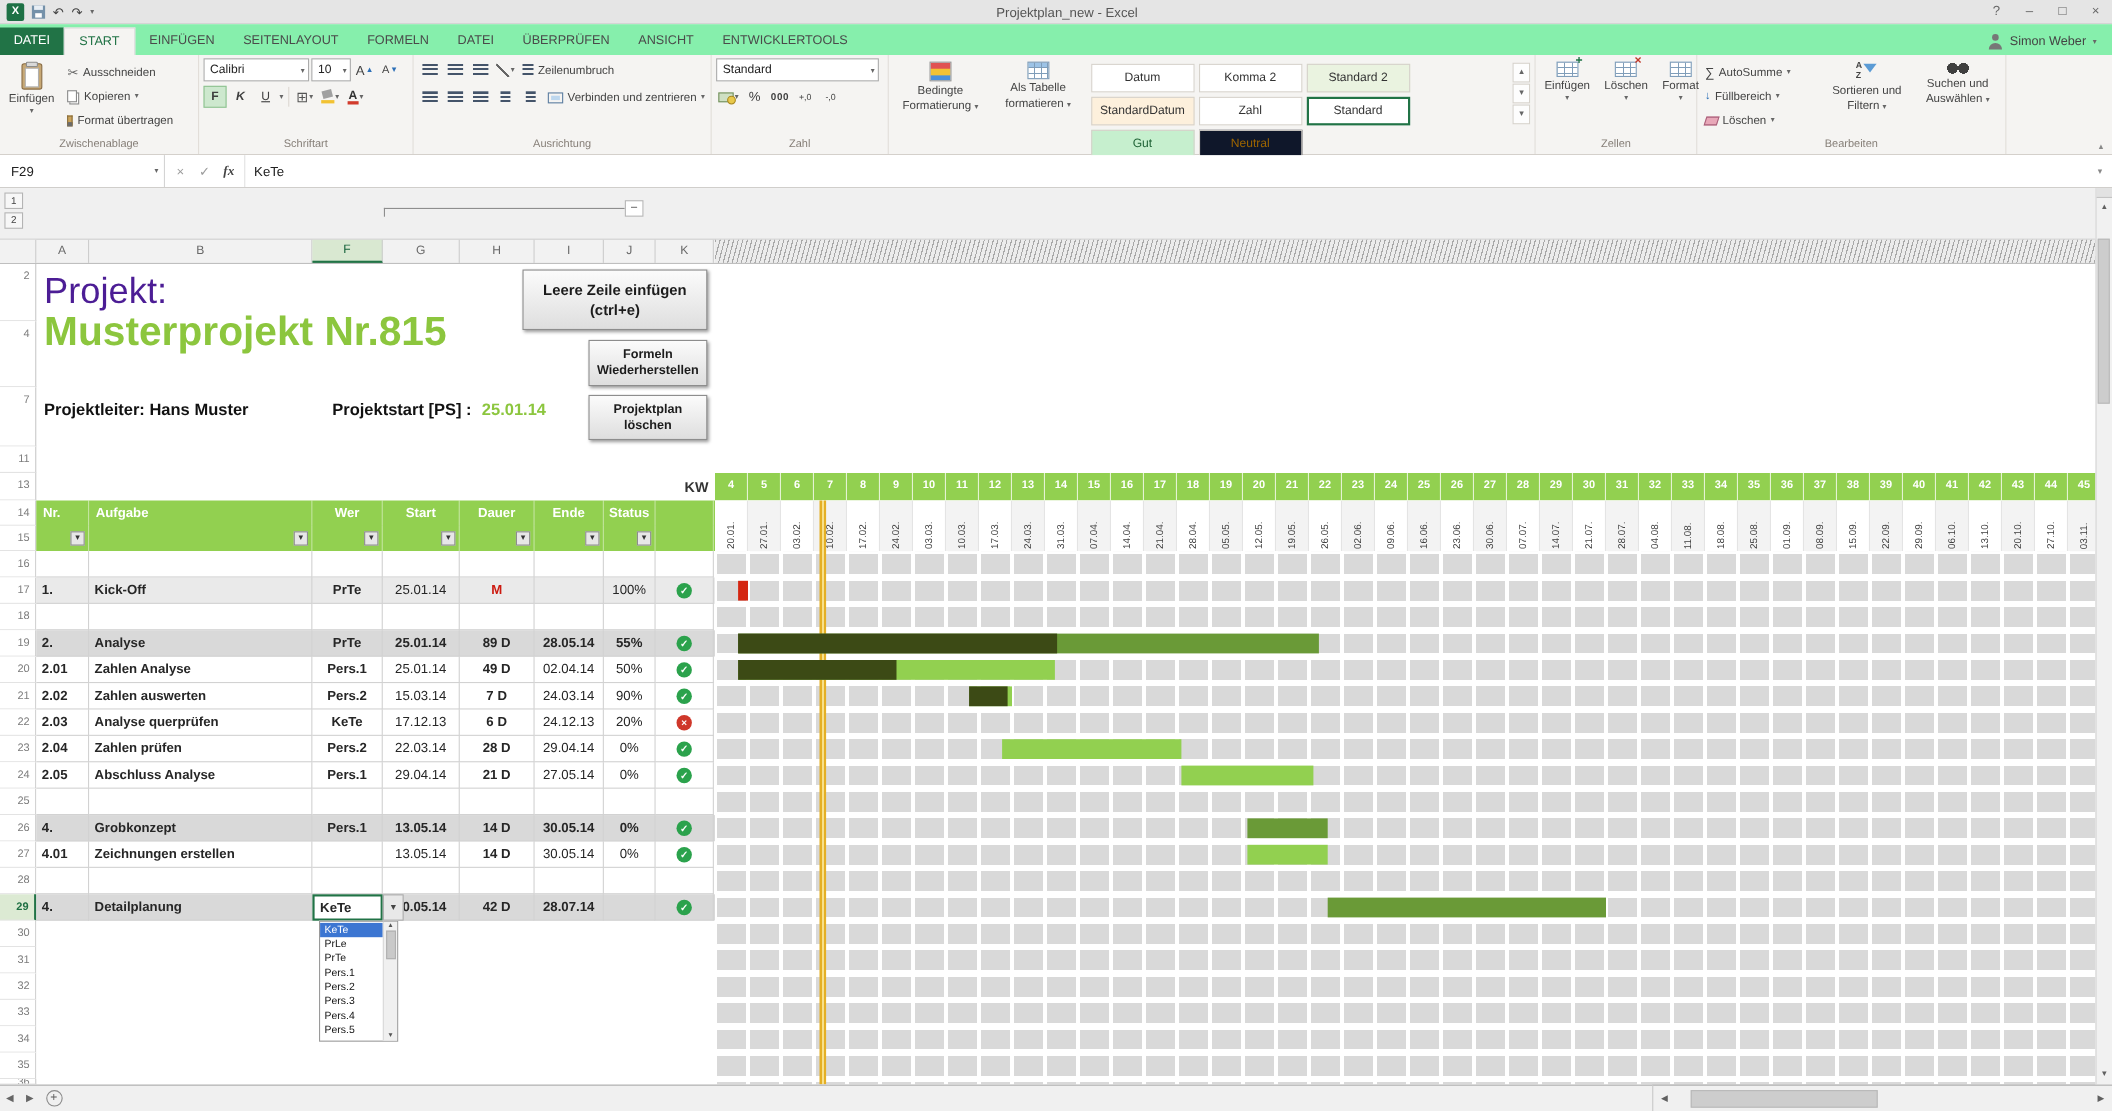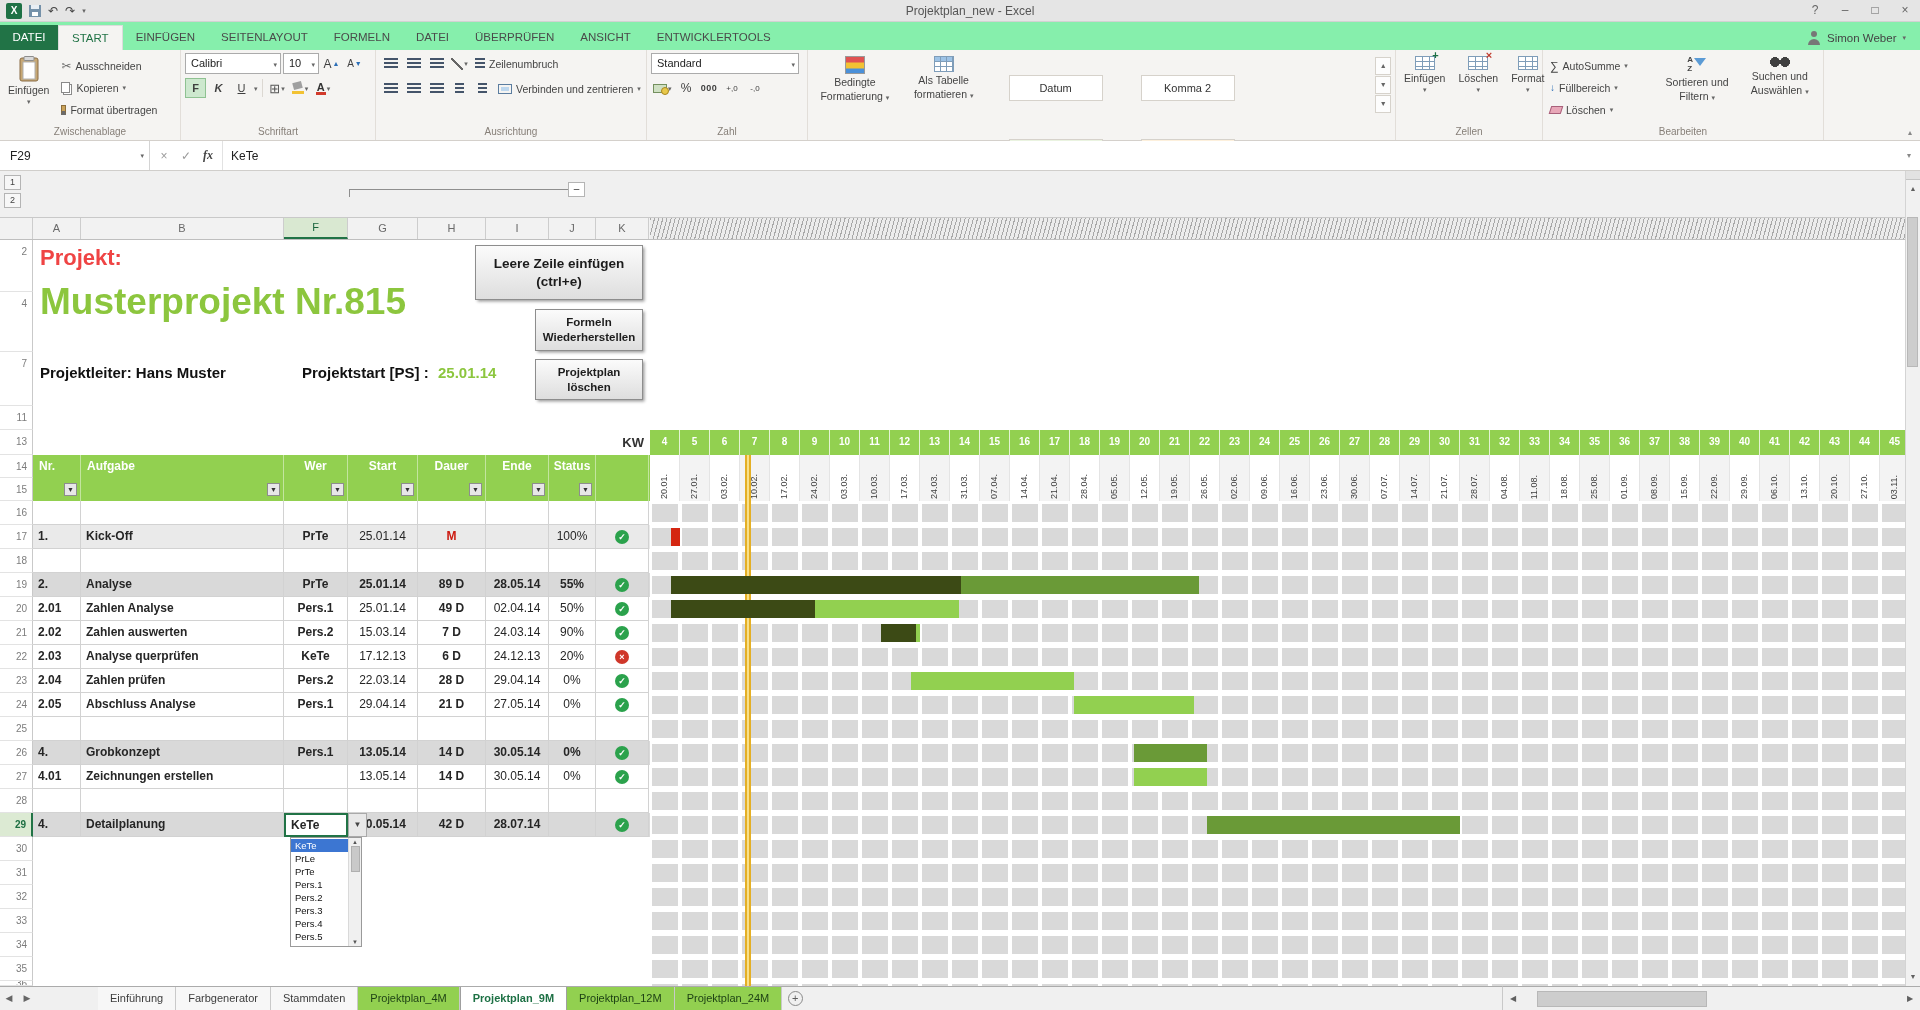--- a/index.html
+++ b/index.html
@@ -52,21 +52,21 @@
 .i-fill::after{content:"";position:absolute;left:0;bottom:0;width:12px;height:3px;background:#f2c233}
 .i-fontcolor{display:inline-block;font-size:11px;font-weight:bold;color:#333;line-height:10px;border-bottom:3px solid #d23b2c;padding:0 1px}
 .i-lines{display:inline-block;width:14px;height:11px;background:repeating-linear-gradient(to bottom,#44546a 0 2px,rgba(0,0,0,0) 2px 4px)}
 .i-orient{display:inline-block;width:12px;height:12px;background:linear-gradient(45deg,transparent 45%,#666 45% 55%,transparent 55%)}
 .i-merge{display:inline-block;width:14px;height:10px;border:1px solid #5b7da0;background:linear-gradient(#bdd7ee,#bdd7ee) center/8px 4px no-repeat}
 .i-money{display:inline-block;width:14px;height:9px;background:#cfe0c3;border:1px solid #74905e;position:relative}
 .i-money::after{content:"";position:absolute;right:-3px;bottom:-3px;width:6px;height:6px;border-radius:50%;background:#e8c84a;border:1px solid #a8871f}
 .i-cf{width:20px;height:18px;background:linear-gradient(#e05252 0 5px,#f2c233 6px 11px,#4a90d9 12px 18px);border:1px solid #999;display:inline-block}
 .i-tbl{width:20px;height:16px;border:1px solid #7f9db9;display:inline-block;background:repeating-linear-gradient(to right,transparent 0 5px,#7f9db9 5px 6px),repeating-linear-gradient(to bottom,transparent 0 4px,#7f9db9 4px 5px),linear-gradient(#9dc3e6 0 5px,#fff 5px 100%)}
 .gallery{display:flex;flex-wrap:wrap;width:392px;align-content:flex-start;padding-top:3px}
-.gcell{width:94px;height:26px;margin:19px;background:#fff;border:1px solid #d6d2cb;font-size:11px;text-align:center;line-height:24px;color:#333;overflow:hidden}
+.gcell{width:94px;height:26px;margin:2px;background:#fff;border:1px solid #d6d2cb;font-size:11px;text-align:center;line-height:24px;color:#333;overflow:hidden}
 .g-s2{background:#eaf3e0}.g-sd{background:#fdf0dc}
 .g-sel{border:2px solid #217346;line-height:22px}
 .g-gut{background:#c6efce;color:#1f6336}
 .g-neutral{background:#0f172a;color:#9c6500}
 .grail{width:16px;display:flex;flex-direction:column;gap:1px;padding-top:4px}
 .grail div{height:18px;background:#fdfdfd;border:1px solid #d6d2cb;font-size:7px;color:#666;text-align:center;line-height:16px}
 .cells-ic{position:relative;width:20px;height:14px;border:1px solid #7f9db9;background:repeating-linear-gradient(to right,transparent 0 6px,#7f9db9 6px 7px),repeating-linear-gradient(to bottom,transparent 0 4px,#7f9db9 4px 5px),#fff;display:inline-block}
 .cells-ic.plus::after{content:"+";position:absolute;right:-5px;top:-8px;color:#1e7145;font-weight:bold;font-size:11px}
 .cells-ic.minus::after{content:"×";position:absolute;right:-5px;top:-8px;color:#c0392b;font-weight:bold;font-size:11px}
 .i-sort{position:relative;width:20px;height:18px;display:inline-block}
@@ -95,21 +95,21 @@
 .minusbox{position:absolute;width:17px;height:15px;background:#fff;border:1px solid #b4b4b4;text-align:center;line-height:12px;font-size:10px;color:#333}
 #colheads{position:absolute;left:0;top:47px;height:22px;width:1920px;background:#f2f2f2;border-bottom:1px solid #bfbfbf;display:flex}
 .corner{width:33px;border-right:1px solid #cdcdcd;background:#f2f2f2;flex:0 0 33px}
 .colh{border-right:1px solid #cdcdcd;text-align:center;line-height:21px;font-size:11px;color:#696969;flex:0 0 auto}
 .colh.sel{background:#d9e8d1;color:#17633b;border-bottom:2px solid #217346;line-height:19px}
 .hatch{position:absolute;left:650px;top:47px;width:1255px;height:22px;background:repeating-linear-gradient(105deg,#a8a8a8 0 1px,#ececec 1px 4px);border-bottom:1px solid #bfbfbf}
 #gutter{position:absolute;left:0;top:69px;width:33px}
 .rowh{border-right:1px solid #c9c9c9;border-bottom:1px solid #e3e3e3;font-size:10px;color:#7c7c7c;text-align:right;padding-right:5px;overflow:hidden;background:#fff}
 .rowh.sel{background:#dcead3;color:#1d6f42;font-weight:bold;border-right:2px solid #217346}
 .ttext{position:absolute;white-space:nowrap}
-#t-project{left:40px;top:74px;font-size:22px;font-weight:bold;color:#ef4444}
+#t-project{left:40px;top:74px;font-size:33px;font-weight:normal;color:#4c1d95}
 #t-name{left:40px;top:110px;font-size:37px;font-weight:bold;color:#8cc63e}
 #t-leader{left:40px;top:193px;font-size:15px;font-weight:bold;color:#111}
 #t-pslabel{left:302px;top:193px;font-size:15px;font-weight:bold;color:#111}
 #t-psvalue{left:438px;top:193px;font-size:15px;font-weight:bold;color:#8cc63e}
 #t-faint{left:38px;top:788px;font-size:10px;color:#cfcfcf}
 .shbtn{position:absolute;background:linear-gradient(#fbfbfb,#dedede);border:1px solid #8d8d8d;box-shadow:1.5px 1.5px 3px rgba(0,0,0,.4);display:flex;align-items:center;justify-content:center;text-align:center;font-weight:bold;color:#1c1c1c;line-height:1.3}
 #btn-insert{left:475px;top:74px;width:168px;height:55px;font-size:13.5px;padding:0 14px}
 #btn-restore{left:535px;top:138px;width:108px;height:42px;font-size:11.5px}
 #btn-clear{left:535px;top:188px;width:108px;height:41px;font-size:11.5px}
 #copyband{position:absolute;left:33px;top:235px;width:1872px;height:24px;background:#92d050;color:#fff;font-weight:bold;font-size:11px;overflow:hidden}
@@ -1010,29 +1010,20 @@
     <div id="vsplit"></div>
     <div class="vsb" style="top:10px">▲</div>
     <div id="vthumb"></div>
     <div class="vsb" style="top:798px">▼</div>
   </div>
 </div>
 
 <div id="tabbar">
   <div class="tnav">◀</div>
   <div class="tnav">▶</div>
-  <div id="stabs">
-      <div class="stab plain">Einführung</div>
-      <div class="stab plain">Farbgenerator</div>
-      <div class="stab plain">Stammdaten</div>
-      <div class="stab green">Projektplan_4M</div>
-      <div class="stab green active">Projektplan_9M</div>
-      <div class="stab green">Projektplan_12M</div>
-      <div class="stab green">Projektplan_24M</div>
-    </div>
   <div class="newsheet">
       <span>+</span>
     </div>
 </div>
 <div id="hscroll">
   <div class="hsb" style="left:2px">◀</div>
   <div id="hthumb"></div>
   <div class="hsb" style="right:2px">▶</div>
 </div>
 

